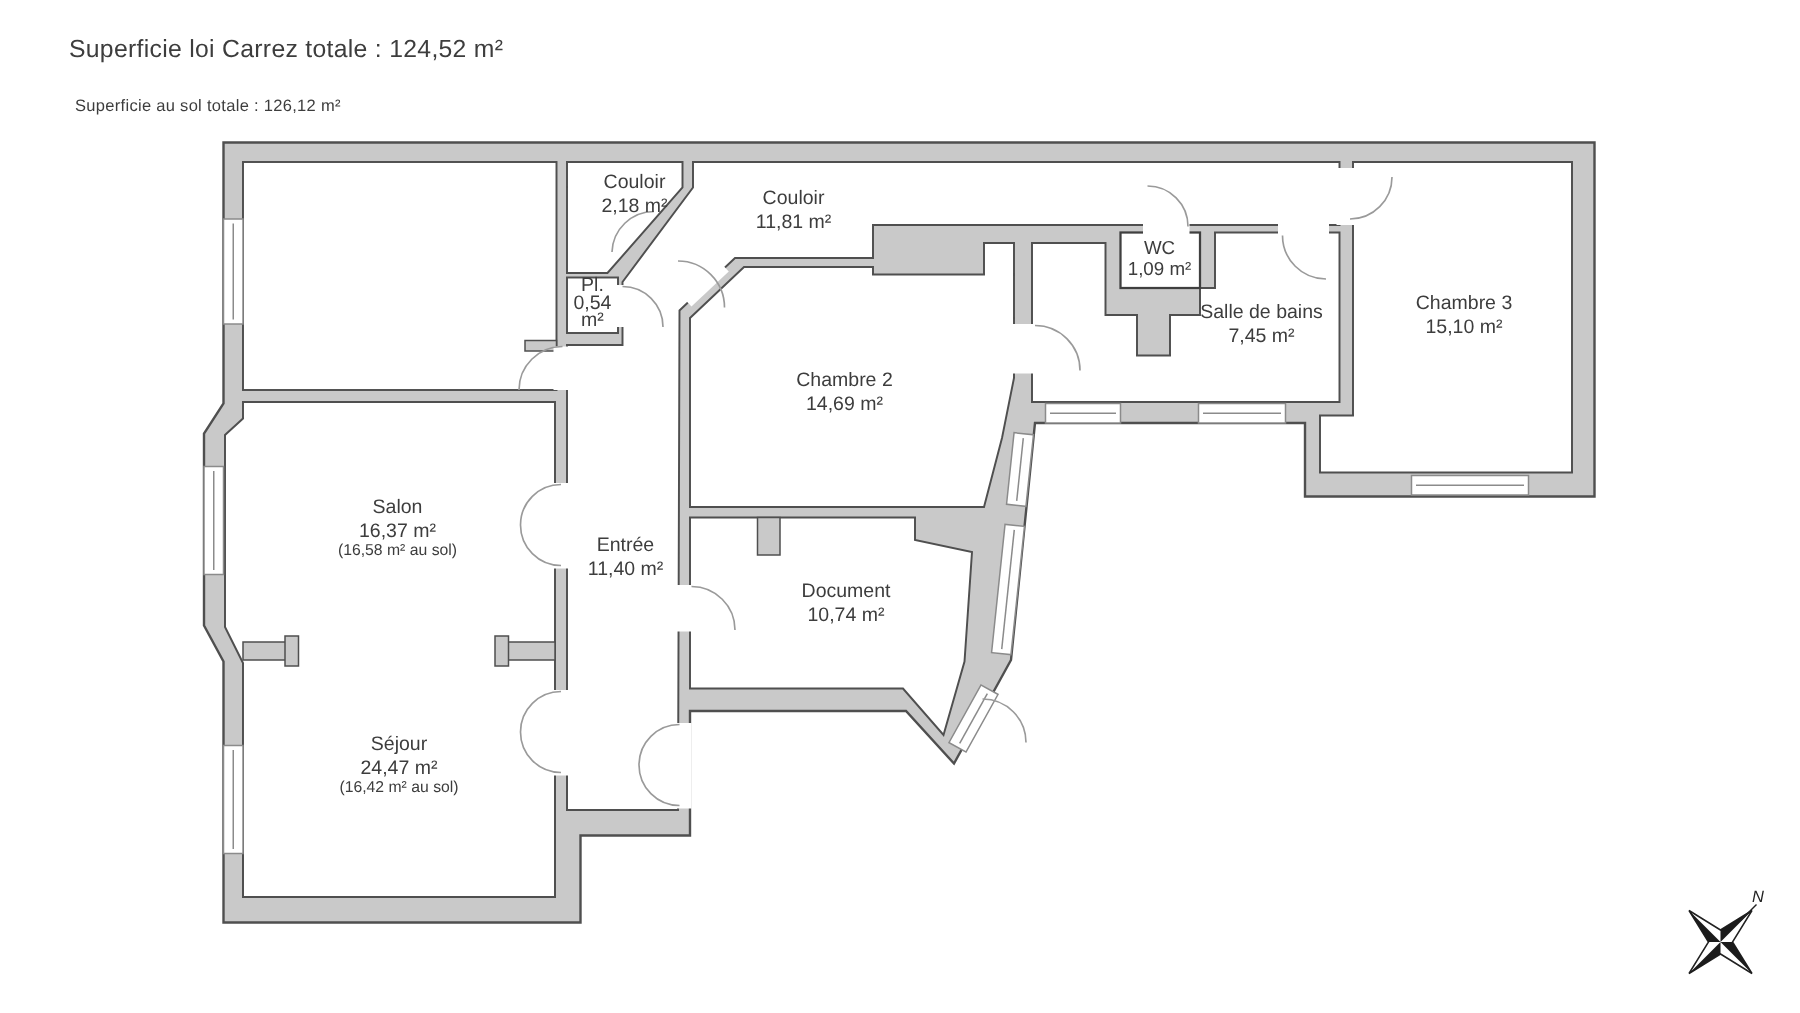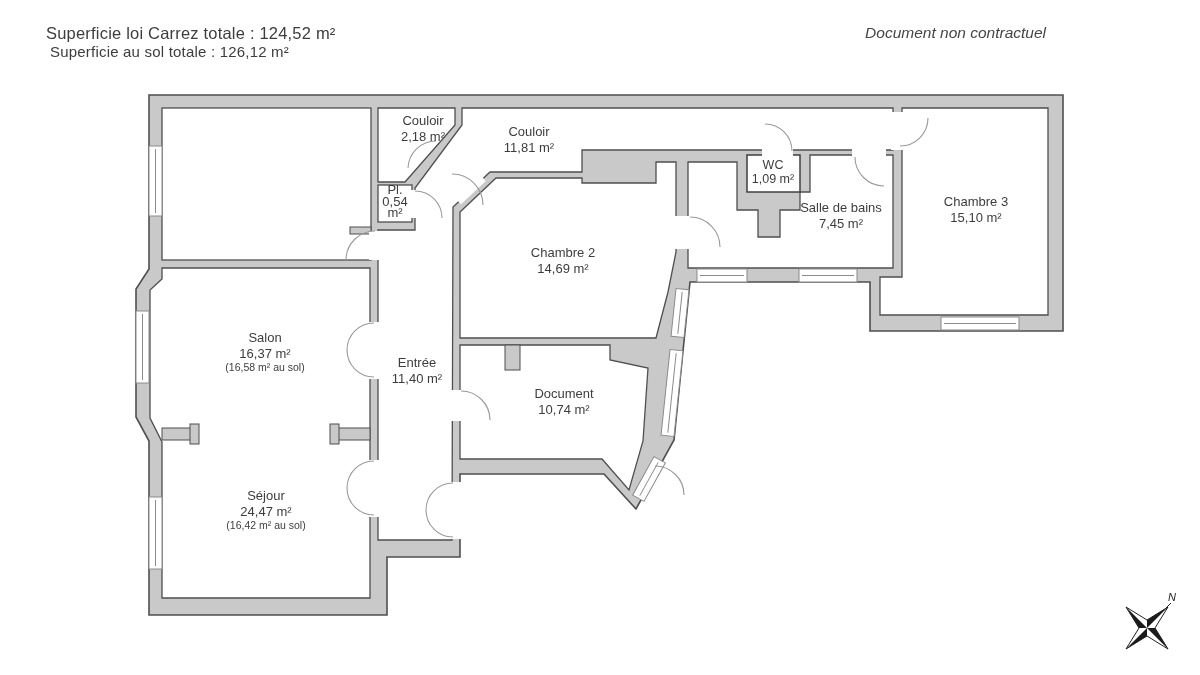--- a/index.html
+++ b/index.html
@@ -6,21 +6,21 @@
     --wall-fill:#c9c9c9; --wall-stroke:#4f4f4f; --door-stroke:#9a9a9a;
     --window-stroke:#8b8b8b; --text:#3d3d3d; --bg:#ffffff;
   }
   html,body{margin:0;padding:0;}
   body{width:1200px;height:675px;overflow:hidden;background:var(--bg);
        font-family:"Liberation Sans", sans-serif;color:var(--text);}
   .canvas{position:relative;width:1091px;height:675px;background:var(--bg);}
   .plan{position:absolute;left:0;top:0;width:1200px;height:675px;}
 
   .hdr1{position:absolute;left:46px;top:24px;font-size:16.5px;letter-spacing:.2px;}
-  .hdr2{position:absolute;left:50px;top:43px;font-size:15px;letter-spacing:.2px;}
+  .hdr2{position:absolute;left:50px;top:65px;font-size:11px;letter-spacing:.2px;}
   .disclaimer{position:absolute;right:45px;top:24px;font-size:15.5px;font-style:italic;color:#46464a;}
 
   .room-label{position:absolute;transform:translateX(-50%);text-align:center;
               font-size:13px;line-height:15.5px;white-space:nowrap;}
   .room-label .rfloor{font-size:10.5px;line-height:12.5px;white-space:nowrap;}
   .room-label.small{font-size:12.5px;line-height:14px;}
   .room-label.tiny{font-size:13px;line-height:11.5px;white-space:normal;width:36px;}
 
   .footprint{fill:var(--wall-fill);stroke:var(--wall-stroke);stroke-width:1.6;}
   .floor{fill:#ffffff;stroke:var(--wall-stroke);stroke-width:1.3;}
@@ -35,21 +35,20 @@
   .north-label{font-size:11px;font-style:italic;fill:#222;}
   .north-line{stroke:#222;stroke-width:1;}
 </style>
 </head>
 <body>
 
 <div class="canvas">
 
   <div class="hdr1">Superficie loi Carrez totale : 124,52 m²</div>
   <div class="hdr2">Superficie au sol totale : 126,12 m²</div>
-  <div class="disclaimer">Document non contractuel</div>
 
   <svg class="plan" viewBox="0 0 1200 675" aria-hidden="true">
 
     <path class="footprint" d="M149,95 L1063,95 L1063,331 L870,331 L870,282 L690,282 L674,440 L636,509 L604,474 L460,474 L460,557 L387,557 L387,615 L149,615 L149,441 L136,417 L136,289 L149,269 Z"></path>
 
     <g>
       <rect class="floor" x="162" y="108" width="209" height="152"></rect>
       <path class="floor" d="M378,108 L455,108 L455,125 L405,182 L378,182 Z"></path>
       <path class="floor" d="M462,108 L893,108 L893,150 L582,150 L582,172 L490,172 L453,207 L452,540 L378,540 L378,230 L415,230 L415,188 L462,125 Z"></path>
       <path class="floor" d="M460,212 L496,178 L582,178 L582,183 L656,183 L656,162 L676,162 L676,252 L668,292 L656,338 L460,338 Z"></path>

